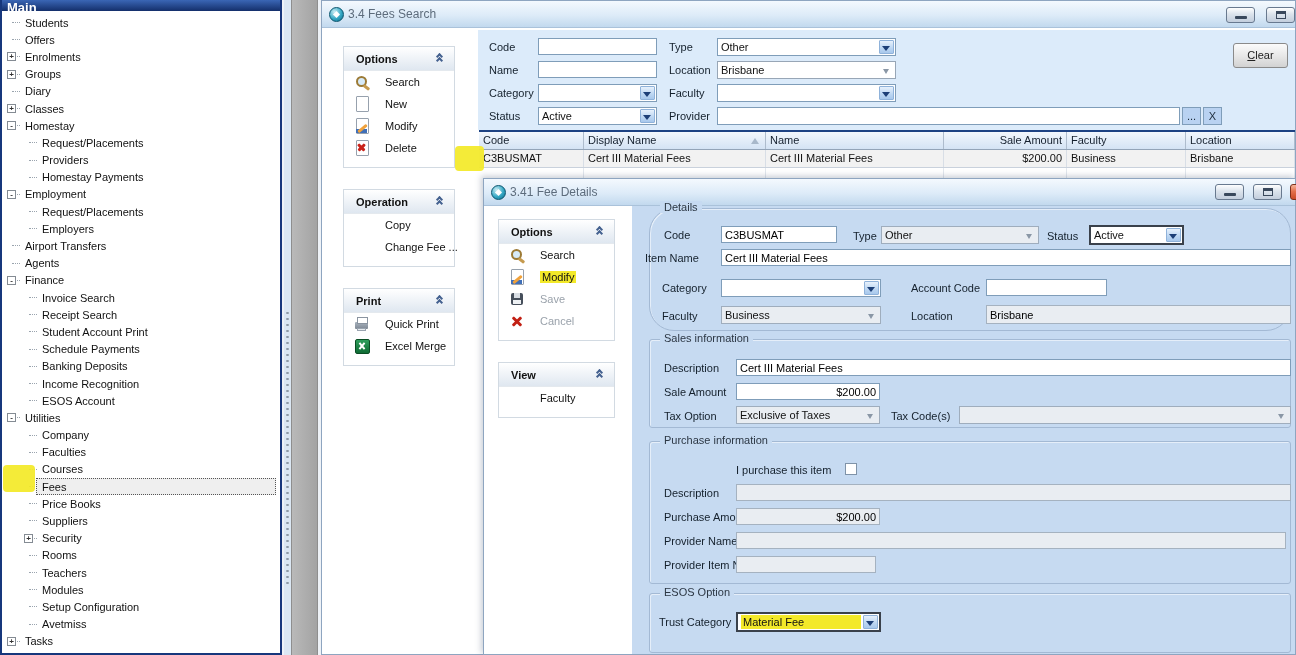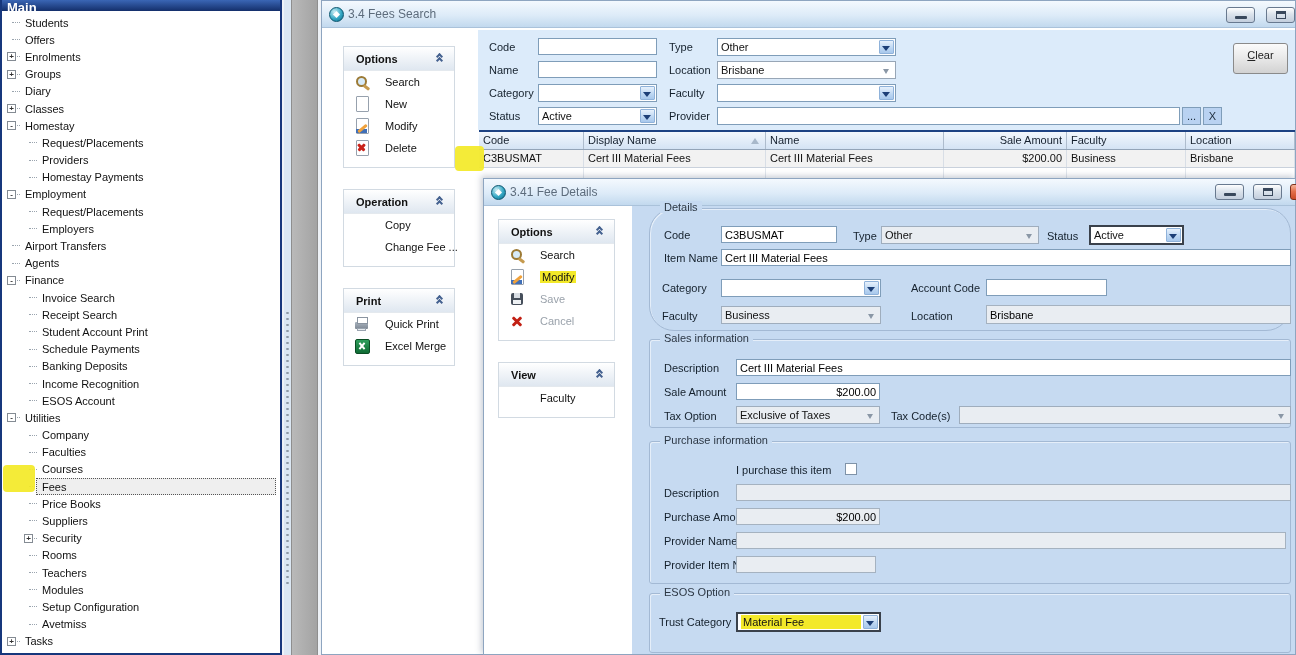--- a/index.html
+++ b/index.html
@@ -101,21 +101,21 @@
   .combo.strong{border:2px solid #3a414b;}
   .sbtn{position:absolute;width:19px;height:18px;background:#b9d2f1;border:1px solid #7f9db9;
         text-align:center;line-height:16px;color:#1d2c3c;}
   .cb{position:absolute;width:12px;height:12px;background:#fff;border:1px solid #7f93a8;}
   .gb{position:absolute;border:1px solid #a3b9d4;border-radius:3px;box-shadow:inset 1px 1px 0 rgba(255,255,255,.55);}
   .gb>span{position:absolute;top:-8px;left:10px;background:#c6daf1;padding:0 4px;color:#2c3744;white-space:nowrap;}
 
   
   #win-search{left:321px;top:0;width:975px;height:655px;}
   #search-formbg{position:absolute;left:156px;top:29px;right:0;height:100px;background:#dcebfa;}
-  .btn-clear{position:absolute;left:911px;top:42px;width:55px;height:31px;text-align:center;line-height:23px;
+  .btn-clear{position:absolute;left:911px;top:42px;width:55px;height:25px;text-align:center;line-height:23px;
       background:linear-gradient(#fbfbfb,#e8e8e8 50%,#d2d2d2);border:1px solid #8a8a8a;border-radius:3px;color:#222;}
   .btn-clear .u{text-decoration:underline;}
 
   .grid{position:absolute;left:157px;top:129px;right:0;border-top:2px solid #1d4283;background:#fff;}
   .ghead{display:flex;height:18px;background:linear-gradient(#f2f7fd,#d4e3f4);border-bottom:1px solid #93a4b8;}
   .gh{position:relative;padding:2px 4px 0;border-right:1px solid #aebccd;color:#15202e;overflow:hidden;white-space:nowrap;}
   .grow{display:flex;height:18px;background:#f2f2f2;border-bottom:1px solid #c9d1dc;}
   .gc{padding:2px 4px 0;border-right:1px solid #d8dee6;overflow:hidden;white-space:nowrap;}
   .gc.right,.gh.right{text-align:right;}
   .gempty{display:flex;height:11px;background:#fff;}
@@ -498,21 +498,21 @@
     <span class="lb" style="left:369px;top:51px;">Type</span>
     <div class="combo disfield" style="left:397px;top:47px;width:158px;">
       <span class="val">Other</span>
       <span class="btn"></span>
     </div>
     <span class="lb" style="left:563px;top:51px;">Status</span>
     <div class="combo strong" style="left:605px;top:46px;width:95px;height:20px;">
       <span class="val">Active</span>
       <span class="btn"></span>
     </div>
-    <span class="lb" style="left:180px;top:73px;">Item Name</span>
+    <span class="lb" style="left:161px;top:73px;">Item Name</span>
     <input class="tb" style="left: 237px; top: 70px; width: 570px;" value="Cert III Material Fees">
     <span class="lb" style="left:178px;top:103px;">Category</span>
     <div class="combo" style="left:237px;top:100px;width:160px;">
       <span class="val"></span>
       <span class="btn"></span>
     </div>
     <span class="lb" style="left:427px;top:103px;">Account Code</span>
     <input class="tb" style="left: 502px; top: 100px; width: 121px;" value="">
     <span class="lb" style="left:178px;top:131px;">Faculty</span>
     <div class="combo disfield" style="left:237px;top:127px;width:160px;">

